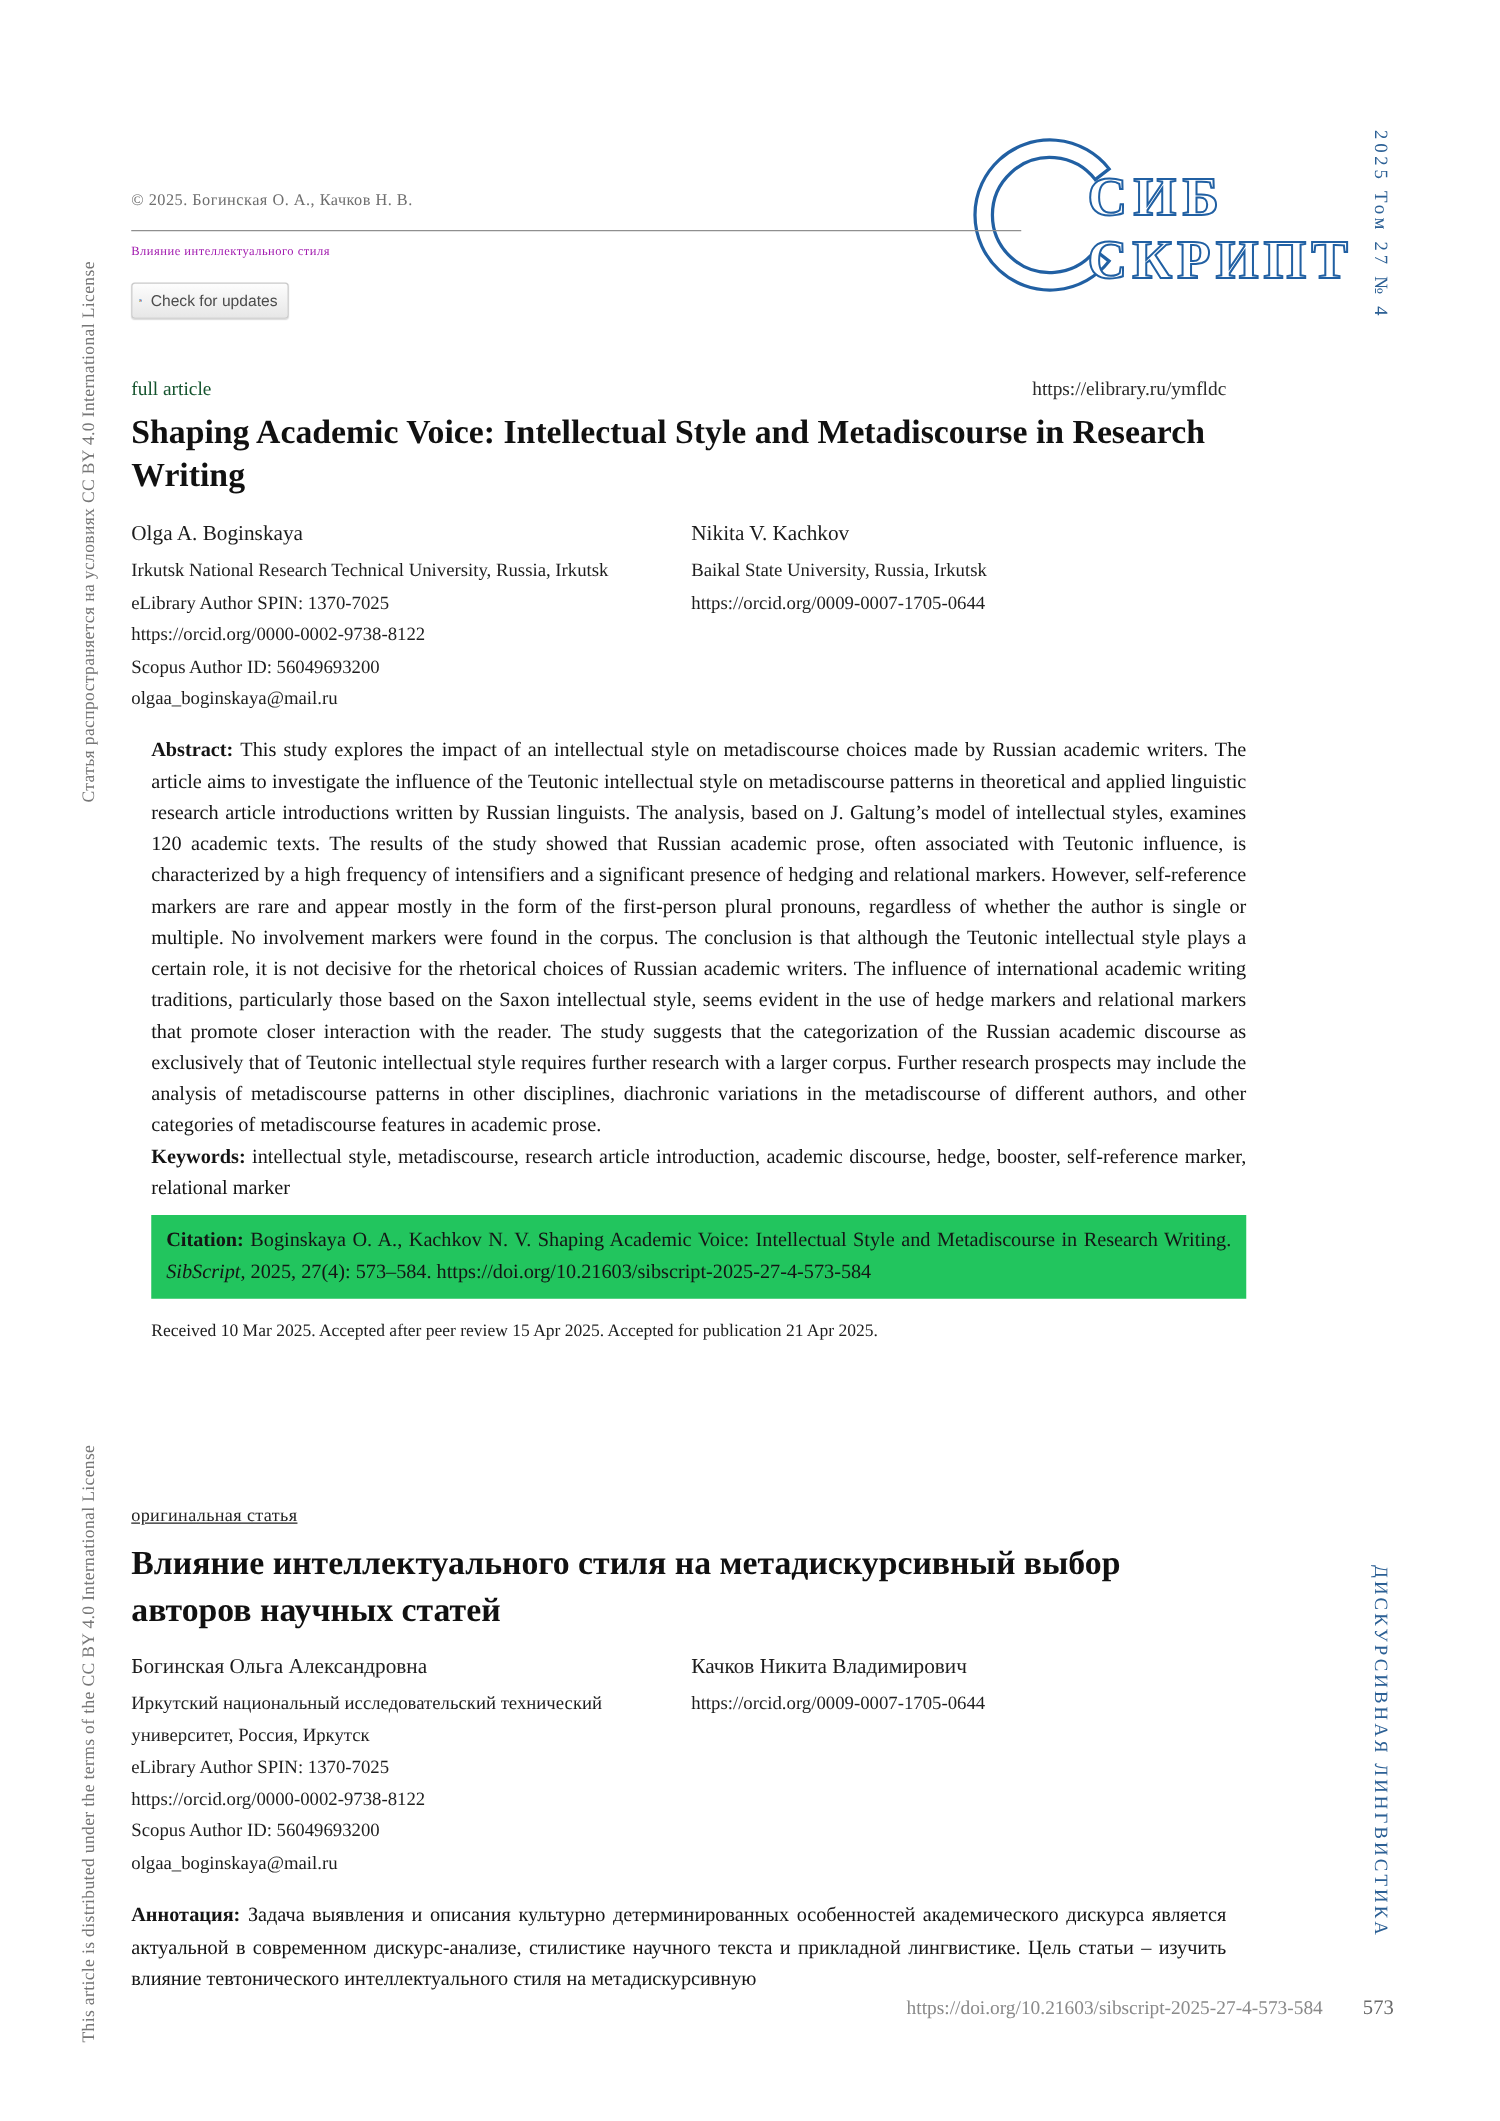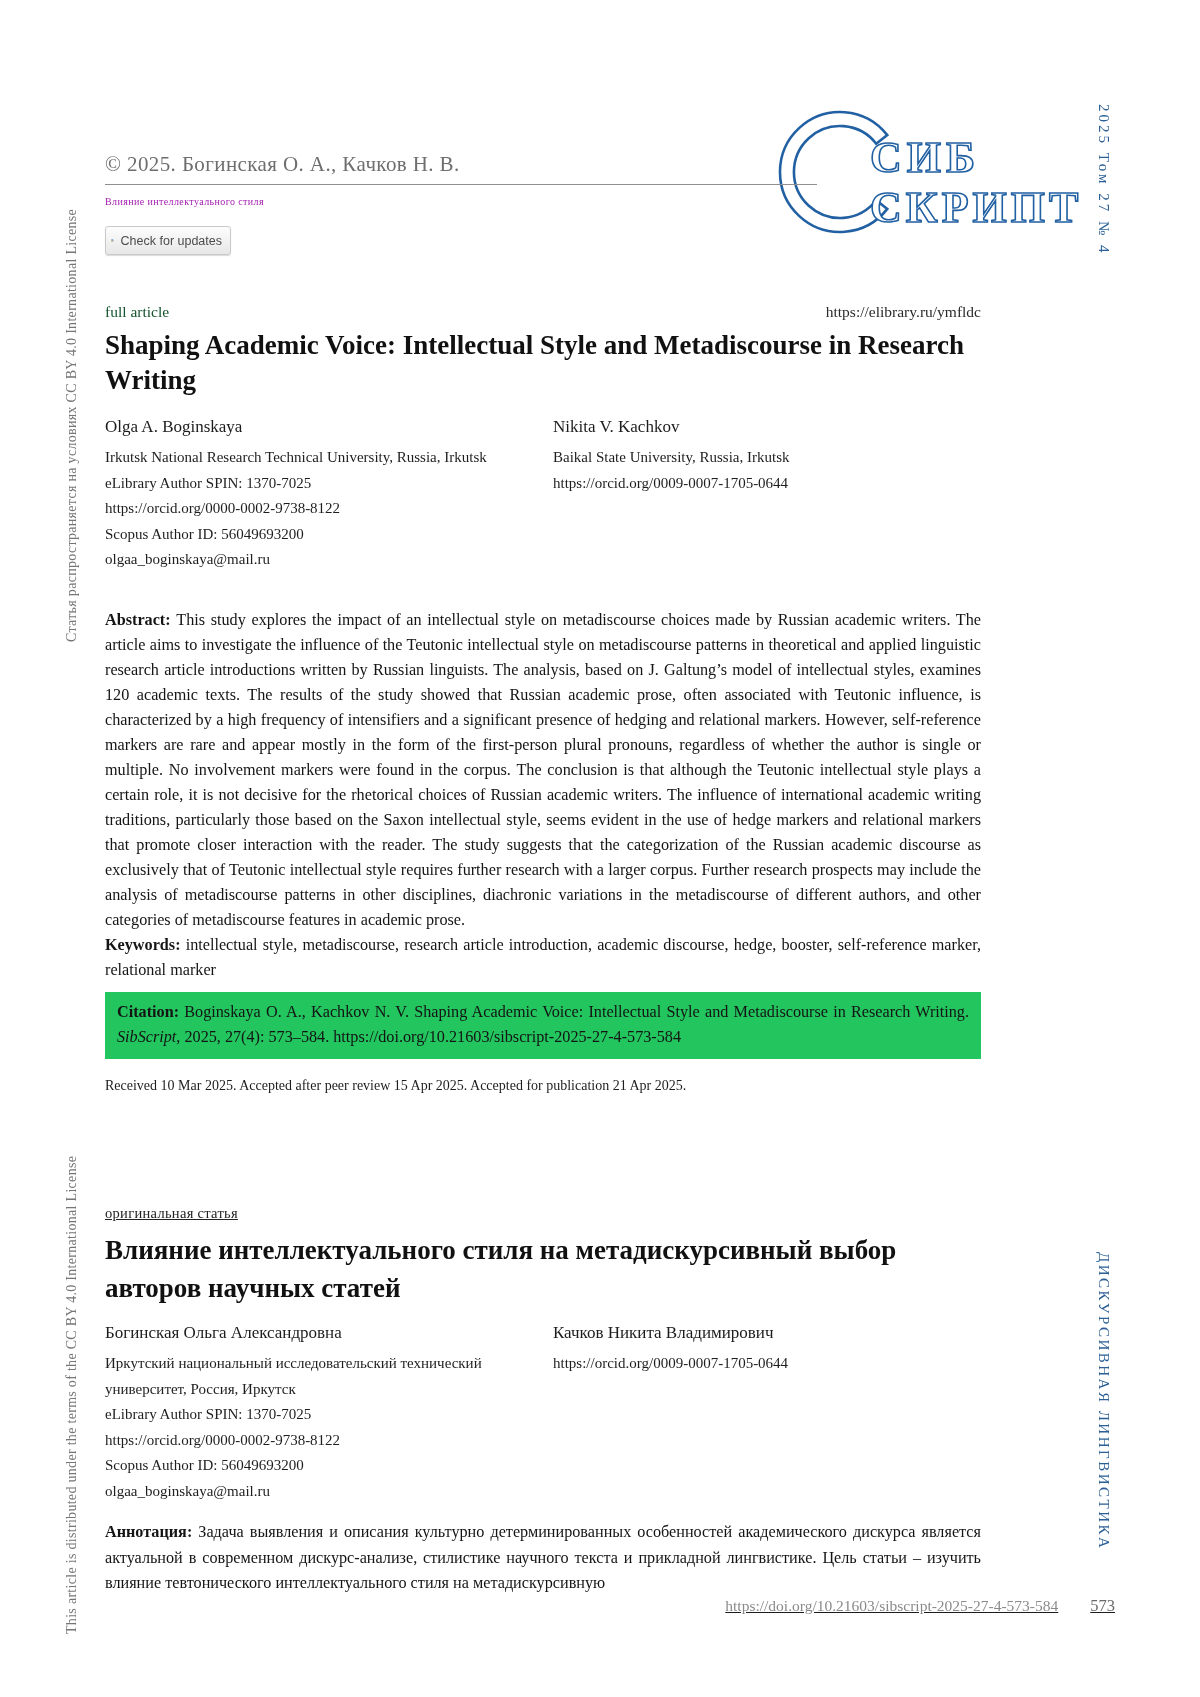--- a/index.html
+++ b/index.html
@@ -10,21 +10,21 @@
   .vtext { position:absolute; white-space:nowrap; transform-origin:0 0; }
   .v-left { color:#767676; font-size:14px; letter-spacing:.3px; transform:rotate(-90deg); left:64px; }
   .v-left-top { top:642px; }
   .v-left-bottom { top:1634px; }
   .v-right { color:#2c6095; transform:rotate(90deg); left:1112px; }
   .v-right-top { top:104px; font-size:15px; letter-spacing:3px; }
   .v-right-bottom { top:1252px; font-size:15px; letter-spacing:2.5px; }
 
   .main { position:absolute; left:105px; top:0; width:876px; }
 
-  .copyright { position:absolute; top:152px; left:0; font-size:21px; color:#6e6e6e; letter-spacing:.4px; }
+  .copyright { position:absolute; top:152px; left:0; font-size:13px; color:#6e6e6e; letter-spacing:.4px; }
   .head-rule { position:absolute; top:184px; left:0; width:712px; border-top:1.5px solid #8f8f8f; }
   .running-title { position:absolute; top:196px; left:0; font-size:10px; color:#a21caf; letter-spacing:.4px; }
 
   .check-badge { position:absolute; top:226px; left:0; width:126px; height:29px;
     display:flex; align-items:center; gap:7px; padding:0 8px 0 5px;
     background:linear-gradient(#fdfdfd,#e7e7e7); border:1px solid #c9c9c9; border-radius:3px;
     box-shadow:0 1px 1px rgba(0,0,0,.15); cursor:pointer; }
   .check-badge span { font-family:"Liberation Sans", sans-serif; font-size:12.5px; color:#4c4c4c; white-space:nowrap; }
 
   .logo { position:absolute; left:764px; top:102px; width:298px; height:148px; overflow:visible; }
@@ -37,34 +37,34 @@
   .title-en { position:absolute; top:328px; left:0; width:876px; font-size:27px; line-height:35px; font-weight:bold; color:#111; }
 
   .authors { display:flex; }
   .authors-en { position:absolute; top:416px; left:0; width:876px; }
   .auth-col1 { width:448px; }
   .auth-col2 { width:428px; }
   .auth-name { font-size:17px; line-height:22px; margin-bottom:7px; }
   .auth-line { font-size:15px; line-height:25.5px; color:#1e1e1e; }
   .auth-line a { color:#1e1e1e; text-decoration:none; }
 
-  .flow-en { position:absolute; top:588px; left:0; width:876px;margin-top:20px; }
+  .flow-en { position:absolute; top:588px; left:16px; width:876px; }
   .para { font-size:16.2px; line-height:25px; text-align:justify; color:#141414; }
   .para b { font-weight:bold; }
   .citation-box { margin-top:9px; background:#22c55e; padding:8px 12px 9px 12px; }
   .citation-box .para { line-height:25px; }
   .received { margin-top:19px; font-size:14px; color:#1d1d1d; }
 
   .flow-ru { position:absolute; top:1205px; left:0; width:876px; }
   .ru-label { font-size:14.5px; color:#222; letter-spacing:.3px;text-decoration:underline; }
   .title-ru { margin-top:9px; font-size:27px; line-height:38px; font-weight:bold; color:#111; }
   .authors-ru { margin-top:15px; }
   .annotation { margin-top:16px; font-size:16.2px; line-height:25.5px; }
 
-  .footer { position:absolute; left:105px; top:1596px; width:1010px; display:flex; justify-content:flex-end; align-items:center; gap:32px;text-decoration:underline; }
+  .footer { position:absolute; left:105px; top:1596px; width:1010px; display:flex; justify-content:flex-end; align-items:flex-end; gap:32px; }
   .footer-doi { font-size:15.5px; color:#8a8a8a; text-decoration:none; }
   .footer-page { font-size:16.5px; color:#6a6a6a; }
 </style>
 </head>
 <body>
 
 <div class="vtext v-left v-left-top">Статья распространяется на условиях CC BY 4.0 International License</div>
 <div class="vtext v-left v-left-bottom">This article is distributed under the terms of the CC BY 4.0 International License</div>
 <div class="vtext v-right v-right-top">2025 Том 27 № 4</div>
 <div class="vtext v-right v-right-bottom">ДИСКУРСИВНАЯ ЛИНГВИСТИКА</div>

